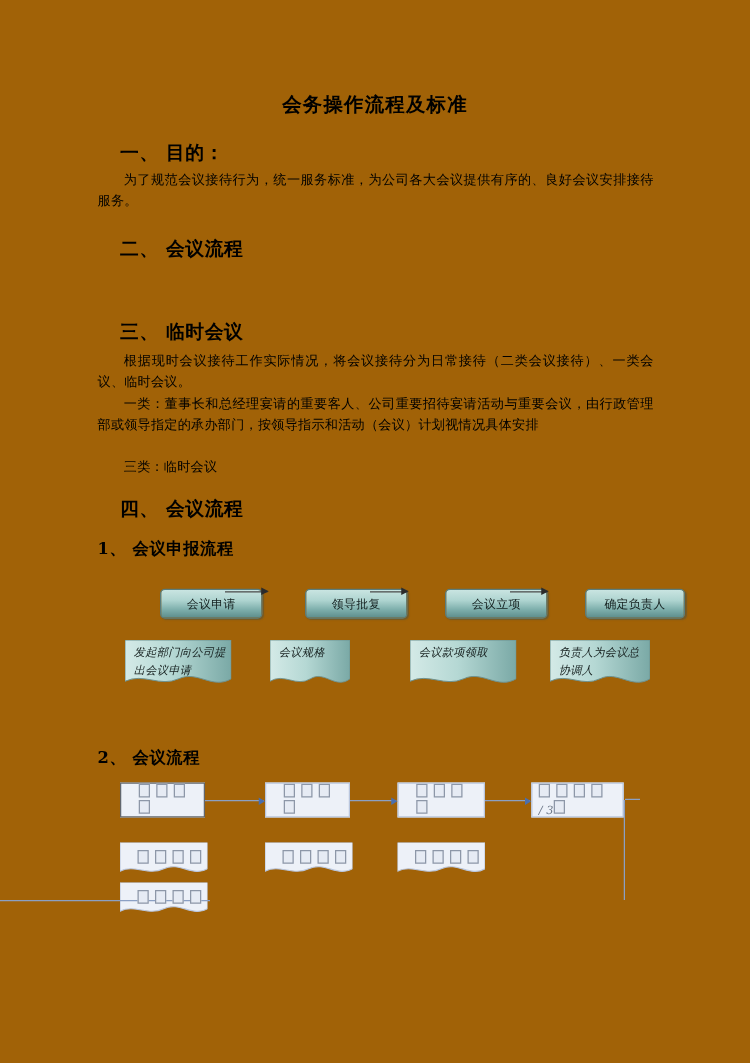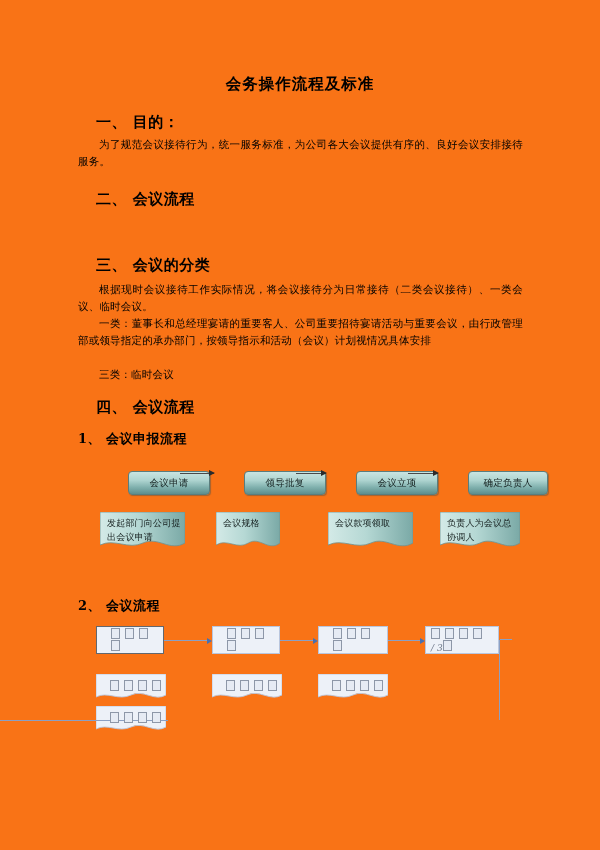--- a/index.html
+++ b/index.html
@@ -13,21 +13,21 @@
     position: relative;
     font-family: "DejaVu Serif", "Liberation Serif", serif;
     color: #000000;
     overflow: hidden;
   }
   .page {
     position: absolute;
     left: 0; top: 0;
     width: 600px;
     height: 850px;
-    background: #f97316;
+    background: #a16207;
   }
   .doc-title {
     position: absolute;
     left: 0; top: 74px;
     width: 600px;
     text-align: center;
     font-size: 15.5px;
     font-weight: bold;
     letter-spacing: 1px;
     font-family: "DejaVu Serif", "Liberation Serif", serif;
@@ -104,20 +104,21 @@
     left: 0; top: 0;
     width: 100%;
     height: 100%;
   }
   .docbox .dtext {
     position: absolute;
     left: 7px;
     top: 5px;
     right: 2px;
     z-index: 2;
+    font-style: italic;
   }
 
   
   .fc2 {
     position: absolute;
     left: 88px;
     top: 618px;
     width: 432px;
     height: 118px;
   }
@@ -182,21 +183,21 @@
 
 <div class="page">
 
   <div class="doc-title">会务操作流程及标准</div>
 
   <div class="h1" style="left:96px; top:113px;">一、  目的：</div>
   <div class="para indent" style="left:78px; top:136px; width:445px;">为了规范会议接待行为，统一服务标准，为公司各大会议提供有序的、良好会议安排接待服务。</div>
 
   <div class="h1" style="left:96px; top:190px;">二、  会议流程</div>
 
-  <div class="h1" style="left:96px; top:256px;">三、  会议的分类</div>
+  <div class="h1" style="left:96px; top:256px;">三、  临时会议</div>
   <div class="para indent" style="left:78px; top:281px; width:445px;">根据现时会议接待工作实际情况，将会议接待分为日常接待（二类会议接待）、一类会议、临时会议。</div>
   <div class="para indent" style="left:78px; top:315px; width:445px;">一类：董事长和总经理宴请的重要客人、公司重要招待宴请活动与重要会议，由行政管理部或领导指定的承办部门，按领导指示和活动（会议）计划视情况具体安排</div>
   <div class="para indent" style="left:78px; top:366px; width:445px;">三类：临时会议</div>
 
   <div class="h1" style="left:96px; top:398px;">四、  会议流程</div>
 
   <div class="h2" style="left:78px; top:430px;">1、    会议申报流程</div>
 
   <div class="fc1">
 

